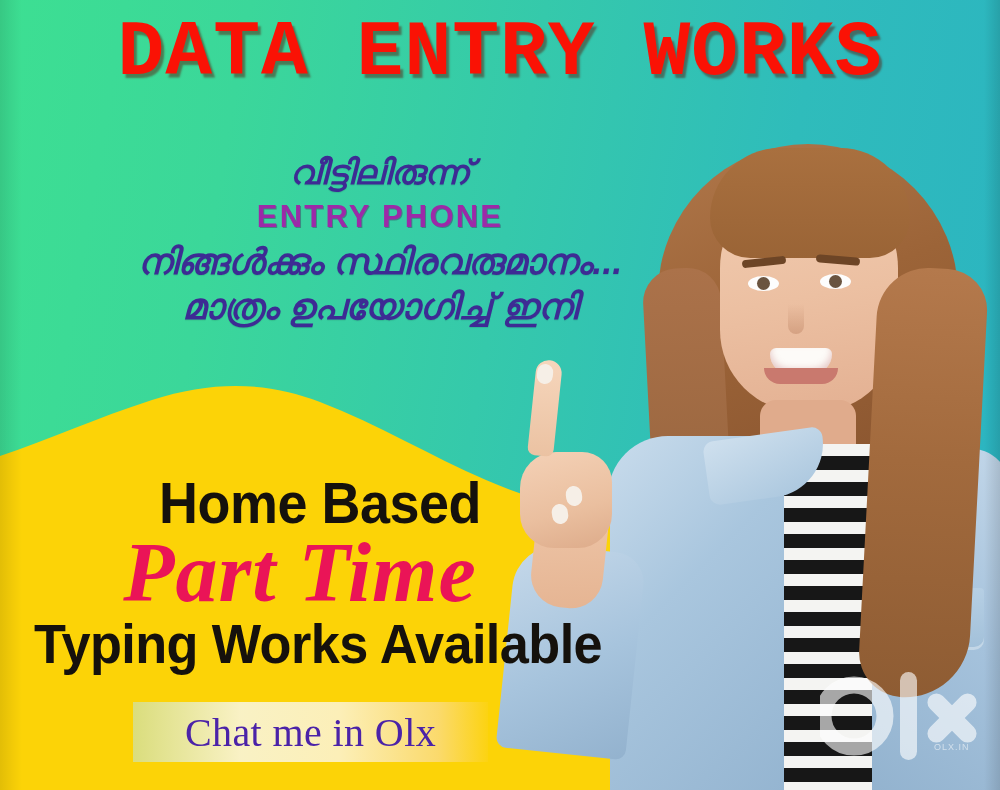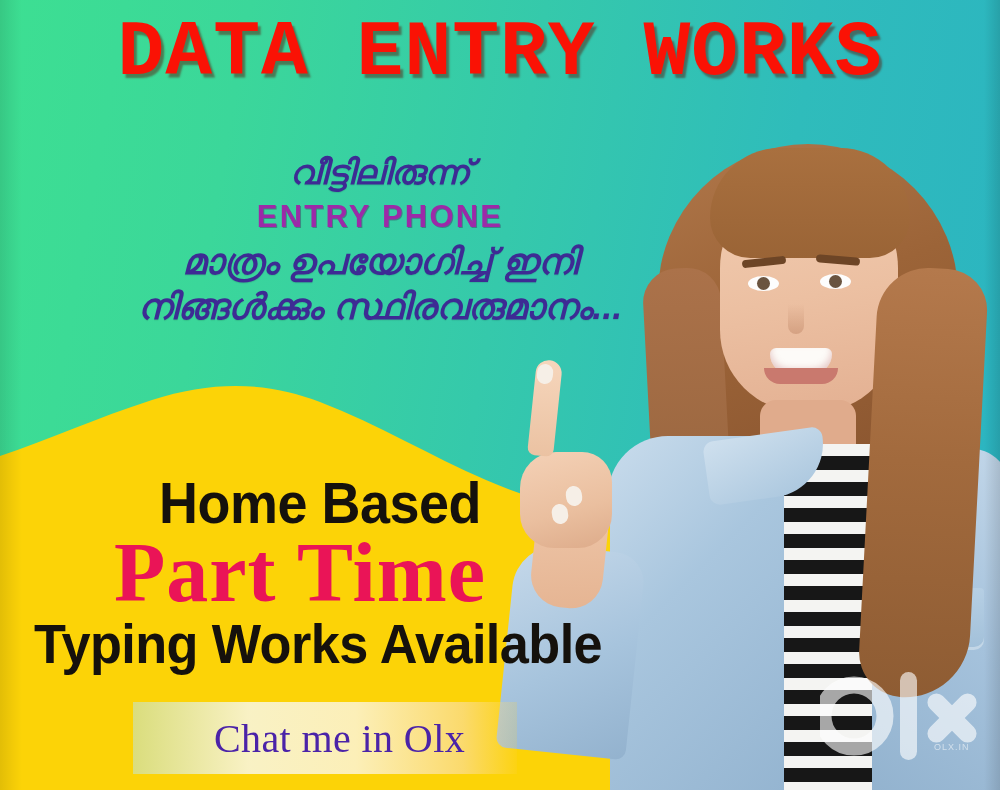--- a/index.html
+++ b/index.html
@@ -80,42 +80,43 @@
     transform:scaleX(.93);
   }
   .part-time{
     position:absolute;left:0;top:527px;width:600px;
     text-align:center;z-index:5;
     font-family:"Liberation Serif", serif;
     font-weight:bold;
     font-size:84px;line-height:92px;
     color:#ea1457;
     letter-spacing:1px;
+    font-style:italic;
   }
   .typing-works{
     position:absolute;left:0;top:614px;width:636px;
     text-align:center;z-index:5;
     font-family:"Liberation Sans", sans-serif;
     font-weight:bold;
     font-size:55px;line-height:60px;
     color:#15110c;
     letter-spacing:-0.6px;
     transform:scaleX(.95);
   }
 
   
   .chat-banner{
-    position:absolute;left:133px;top:702px;width:355px;height:72px;z-index:5;
+    position:absolute;left:133px;top:702px;width:355px;height:60px;z-index:5;
     background:linear-gradient(90deg,
        rgba(205,225,170,.72) 0%,
        rgba(248,248,238,.82) 30%,
        rgba(252,246,228,.80) 58%,
        rgba(250,222,170,.62) 86%,
        rgba(253,210,60,.20) 100%);
-    display:flex;align-items:center;justify-content:center;padding-left:29px;
+    display:flex;align-items:center;justify-content:center;
   }
   .chat-banner span{
     font-family:"Liberation Serif", serif;
     font-size:40px;
     color:#4b23a8;
     letter-spacing:.4px;
     white-space:nowrap;
   }
 
   
@@ -276,22 +277,22 @@
     <div class="nail n1"></div>
     <div class="nail n2"></div>
     <div class="nail n3"></div>
   </div>
 
   <div class="headline">DATA ENTRY WORKS</div>
 
   <div class="mal-block">
     <div class="mal-line l1">വീട്ടിലിരുന്ന്</div>
     <div class="mobile-phone">ENTRY PHONE</div>
+    <div class="mal-line l4">നിങ്ങൾക്കും സ്ഥിരവരുമാനം...</div>
     <div class="mal-line l3">മാത്രം ഉപയോഗിച്ച് ഇനി</div>
-    <div class="mal-line l4">നിങ്ങൾക്കും സ്ഥിരവരുമാനം...</div>
   </div>
 
   <div class="home-based">Home Based</div>
   <div class="part-time">Part Time</div>
   <div class="typing-works">Typing Works Available</div>
 
   <div class="chat-banner">
     <span>Chat me in Olx</span>
   </div>
 

